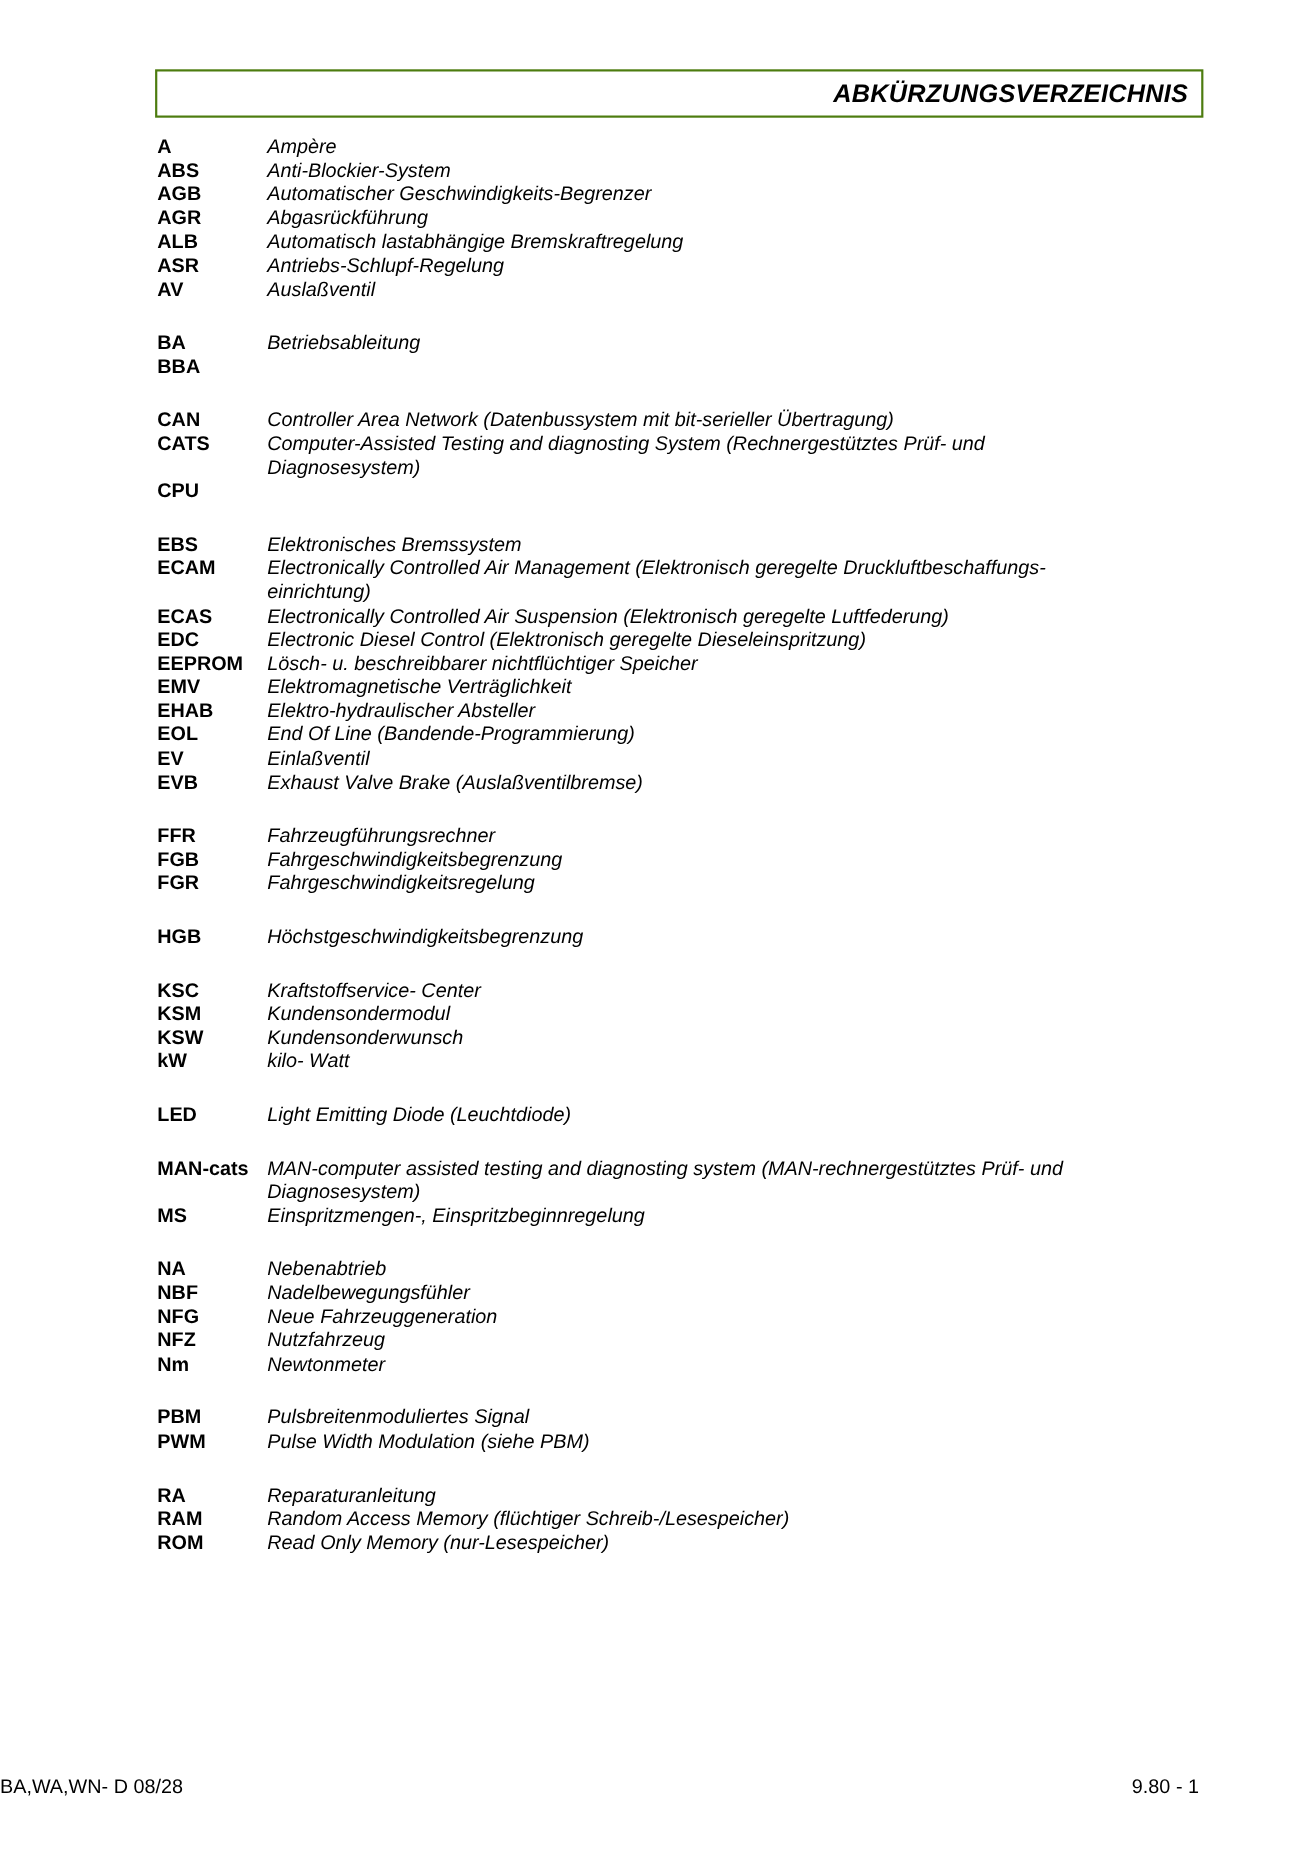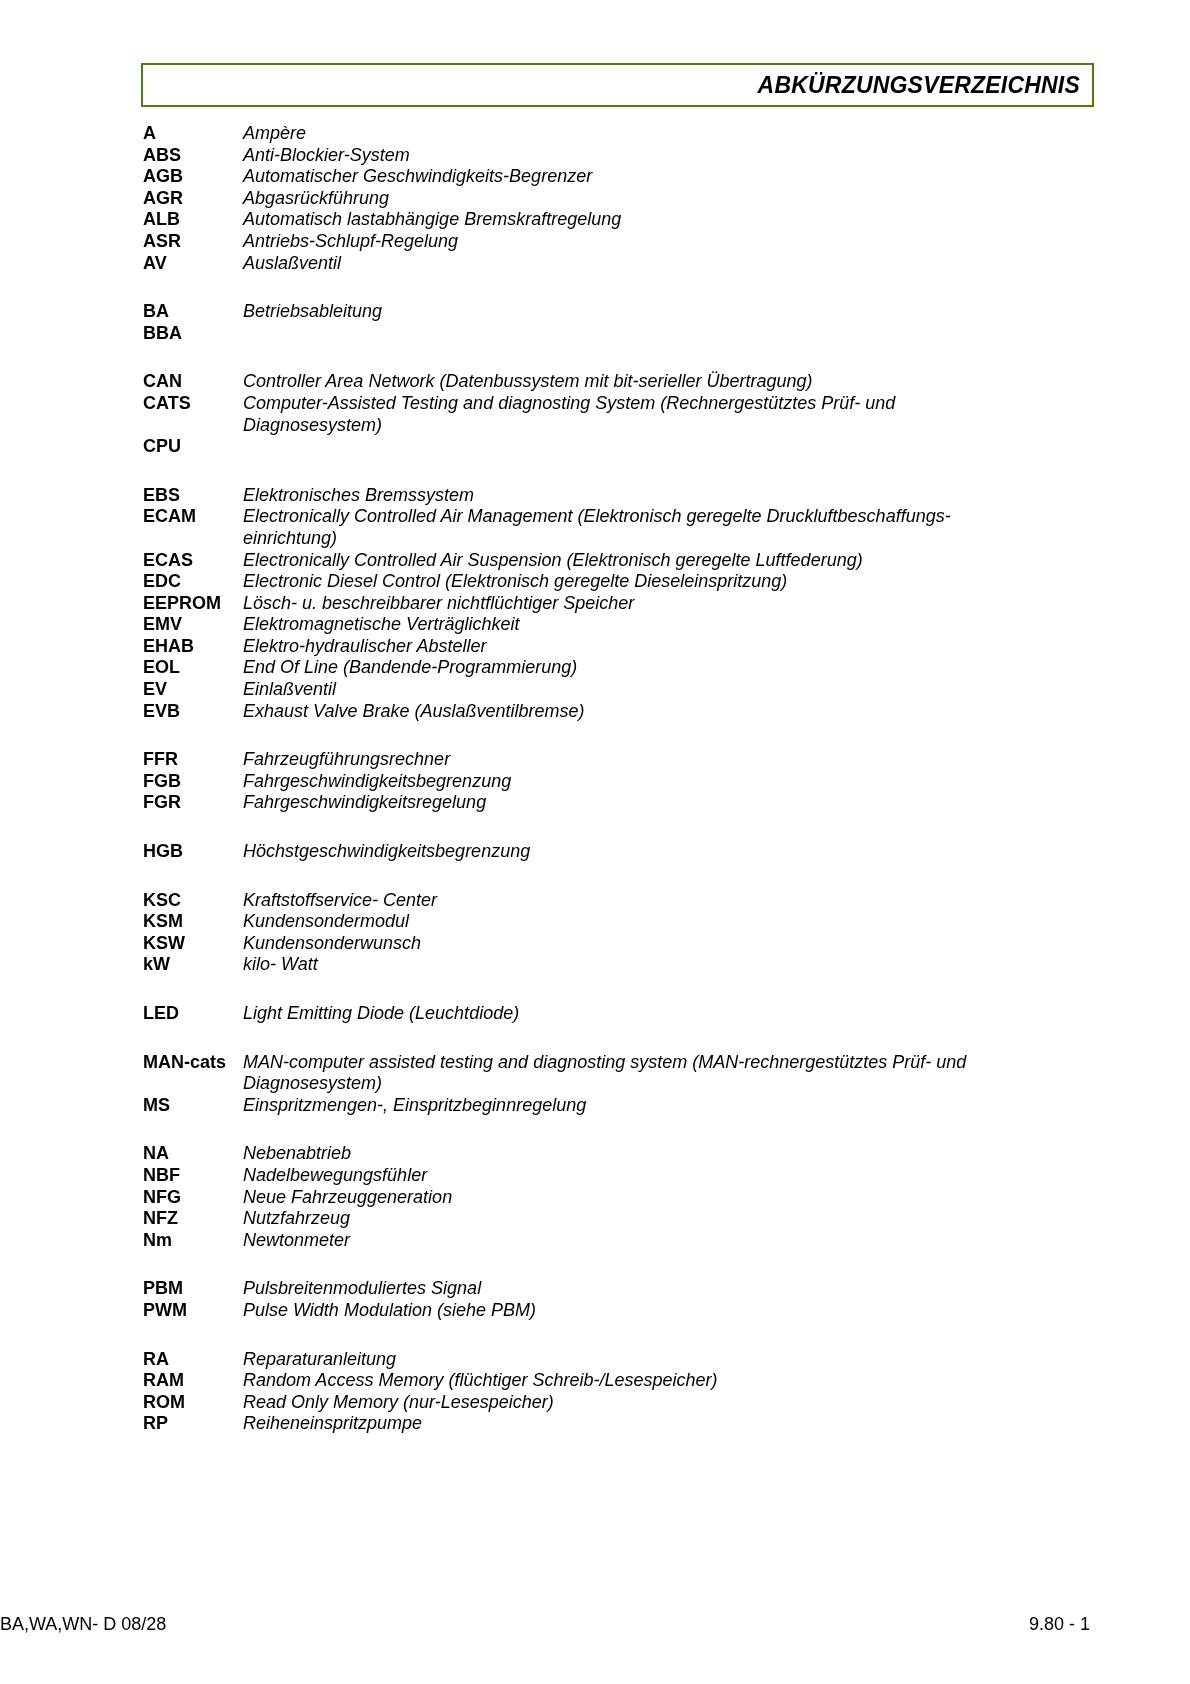--- a/index.html
+++ b/index.html
@@ -278,24 +278,20 @@
           <span class="def">Reparaturanleitung</span>
         </div>
         <div class="entry">
           <span class="abbr">RAM</span>
           <span class="def">Random Access Memory (flüchtiger Schreib-/Lesespeicher)</span>
         </div>
         <div class="entry">
           <span class="abbr">ROM</span>
           <span class="def">Read Only Memory (nur-Lesespeicher)</span>
         </div>
-        <div class="entry">
-          <span class="abbr">RP</span>
-          <span class="def">Reiheneinspritzpumpe</span>
-        </div>
       </div>
     </div>
 
   <div class="footer-center">BA,WA,WN- D 08/28</div>
 
   <div class="footer-right">9.80 - 1</div>
 
 </div>
 
 </body></html>

